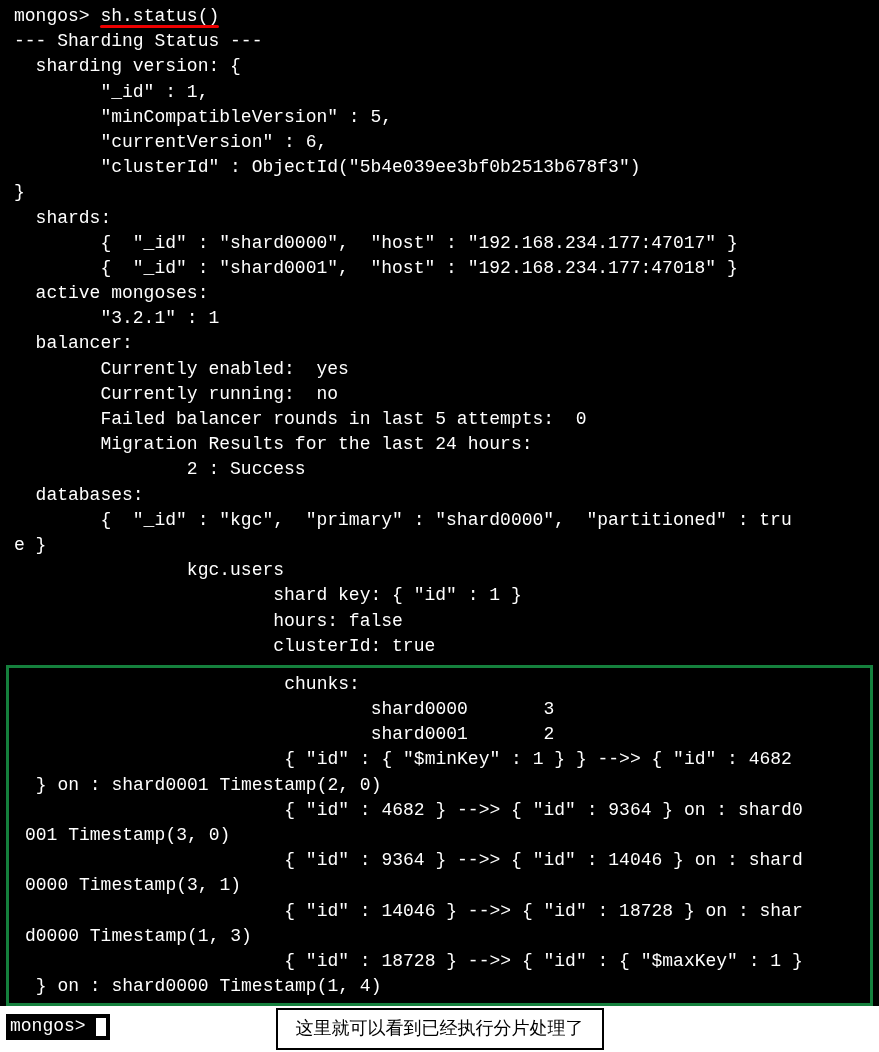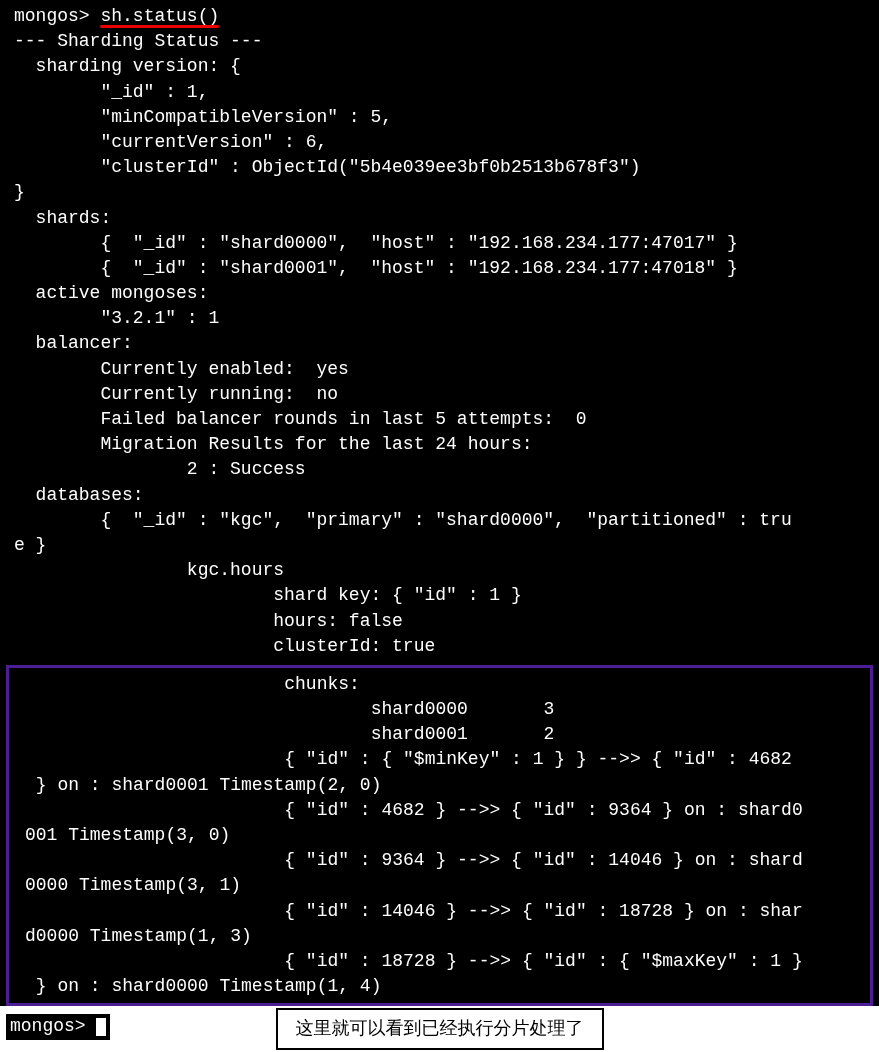--- a/index.html
+++ b/index.html
@@ -1,19 +1,19 @@
 <!DOCTYPE html>
 <html><head>
 <meta charset="utf-8">
 <style>
   html,body{margin:0;padding:0;background:#000;color:#fff;font-family:"Courier New",monospace;font-size:18px;line-height:1.4;width:879px}
   .terminal{white-space:pre;padding:4px 14px}
   .underline{position:relative}
   .underline::after{content:"";position:absolute;left:0;right:0;bottom:-2px;height:3px;background:#e00;border-radius:2px}
-  .redbox{border:3px solid #4c1d95;margin:2px 6px;padding:0 2px}
+  .redbox{border:3px solid #15803d;margin:2px 6px;padding:0 2px}
   .calloutwrap{display:flex;justify-content:center;margin-top:-2px;background:#fff;padding:2px 0 30px 0;position:relative}
   .callout{background:#fff;color:#000;border:2px solid #000;padding:6px 18px;font-family:Liberation Sans, sans-serif;font-size:18px}
   .watermark{position:absolute;right:8px;bottom:6px;color:#bbb;font-size:16px;font-family:Arial,sans-serif;display:flex;align-items:center;gap:4px}
   .cursor{display:inline-block;width:10px;height:18px;background:#fff;vertical-align:text-bottom}
 </style>
 </head>
 <body>
 
 <div class="terminal"><span>mongos&gt;</span> <span class="underline">sh.status()</span>
 <span>--- Sharding Status ---</span>
@@ -30,21 +30,21 @@
 <span>        "3.2.1" : 1</span>
 <span>  balancer:</span>
 <span>        Currently enabled:  yes</span>
 <span>        Currently running:  no</span>
 <span>        Failed balancer rounds in last 5 attempts:  0</span>
 <span>        Migration Results for the last 24 hours:</span>
 <span>                2 : Success</span>
 <span>  databases:</span>
 <span>        {  "_id" : "kgc",  "primary" : "shard0000",  "partitioned" : tru
 e }</span>
-<span>                kgc.hours</span>
+<span>                kgc.users</span>
 <span>                        shard key: { "id" : 1 }</span>
 <span>                        hours: false</span>
 <span>                        clusterId: true</span></div>
 <div class="redbox">
 <div class="terminal"><span>                        chunks:</span>
 <span>                                shard0000       3</span>
 <span>                                shard0001       2</span>
 <span>                        { "id" : { "$minKey" : 1 } } --&gt;&gt; { "id" : 4682
  } on : shard0001 Timestamp(2, 0)</span>
 <span>                        { "id" : 4682 } --&gt;&gt; { "id" : 9364 } on : shard0

